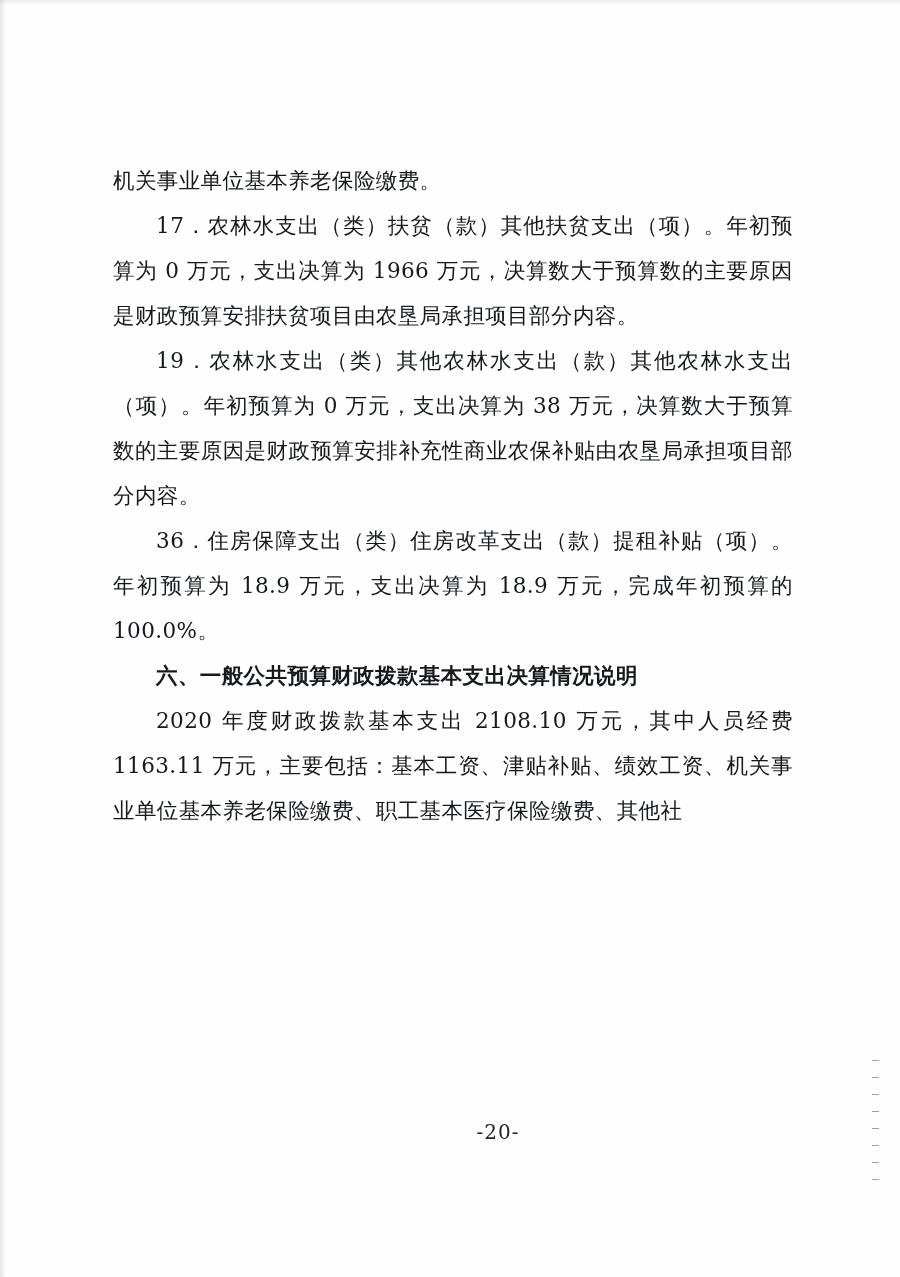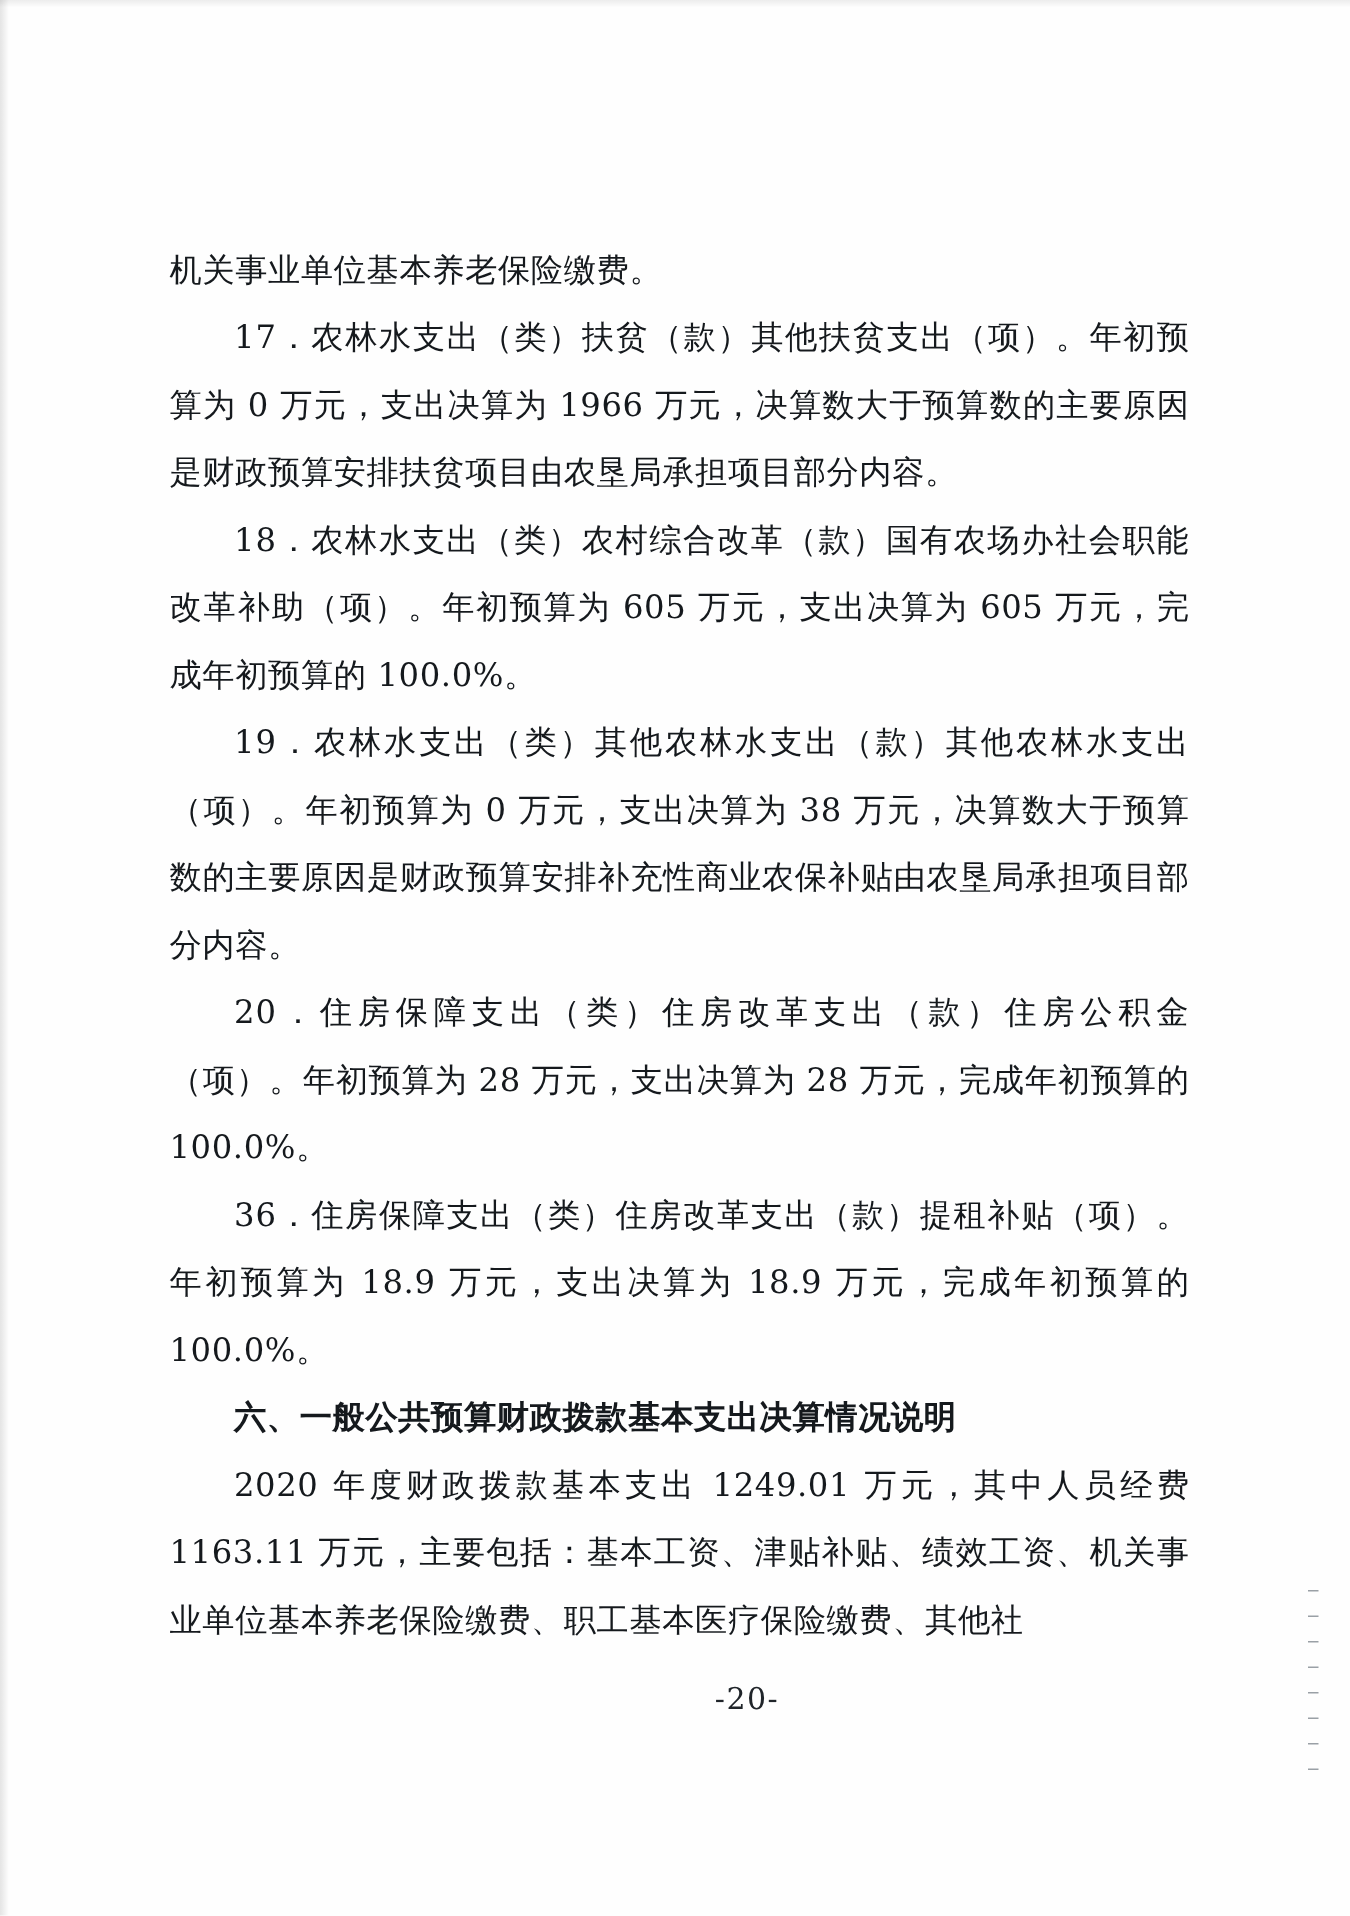--- a/index.html
+++ b/index.html
@@ -99,39 +99,33 @@
   <div class="content">
 
     <p class="para">
       <span>机关事业单位基本养老保险缴费。</span>
     </p>
 
     <p class="para indent">
       <span class="bold">17．农林水支出（类）扶贫（款）其他扶贫支出（项）。</span><span>年初预算为 0 万元，支出决算为 1966 万元，决算数大于预算数的主要原因是财政预算安排扶贫项目由农垦局承担项目部分内容。</span>
     </p>
 
-    <p class="para indent">
-      <span class="bold">18．农林水支出（类）农村综合改革（款）国有农场办社会职能改革补助（项）。</span><span>年初预算为 605 万元，支出决算为 605 万元，完成年初预算的 100.0%。</span>
-    </p>
 
     <p class="para indent">
       <span class="bold">19．农林水支出（类）其他农林水支出（款）其他农林水支出（项）。</span><span>年初预算为 0 万元，支出决算为 38 万元，决算数大于预算数的主要原因是财政预算安排补充性商业农保补贴由农垦局承担项目部分内容。</span>
     </p>
 
-    <p class="para indent">
-      <span class="bold">20．住房保障支出（类）住房改革支出（款）住房公积金（项）。</span><span>年初预算为 28 万元，支出决算为 28 万元，完成年初预算的 100.0%。</span>
-    </p>
 
     <p class="para indent">
       <span class="bold">36．住房保障支出（类）住房改革支出（款）提租补贴（项）。</span><span>年初预算为 18.9 万元，支出决算为 18.9 万元，完成年初预算的 100.0%。</span>
     </p>
 
     <p class="para indent heading">六、一般公共预算财政拨款基本支出决算情况说明</p>
 
-    <p class="para indent">2020 年度财政拨款基本支出 1249.01 万元，其中人员经费 1163.11 万元，主要包括：基本工资、津贴补贴、绩效工资、机关事业单位基本养老保险缴费、职工基本医疗保险缴费、其他社</p>
+    <p class="para indent">2020 年度财政拨款基本支出 2108.10 万元，其中人员经费 1163.11 万元，主要包括：基本工资、津贴补贴、绩效工资、机关事业单位基本养老保险缴费、职工基本医疗保险缴费、其他社</p>
 
   </div>
 
   <div class="page-number">
     <span class="inner">-20-</span>
   </div>
 
   <div class="margin-marks">
     <span></span>
       <span></span>

